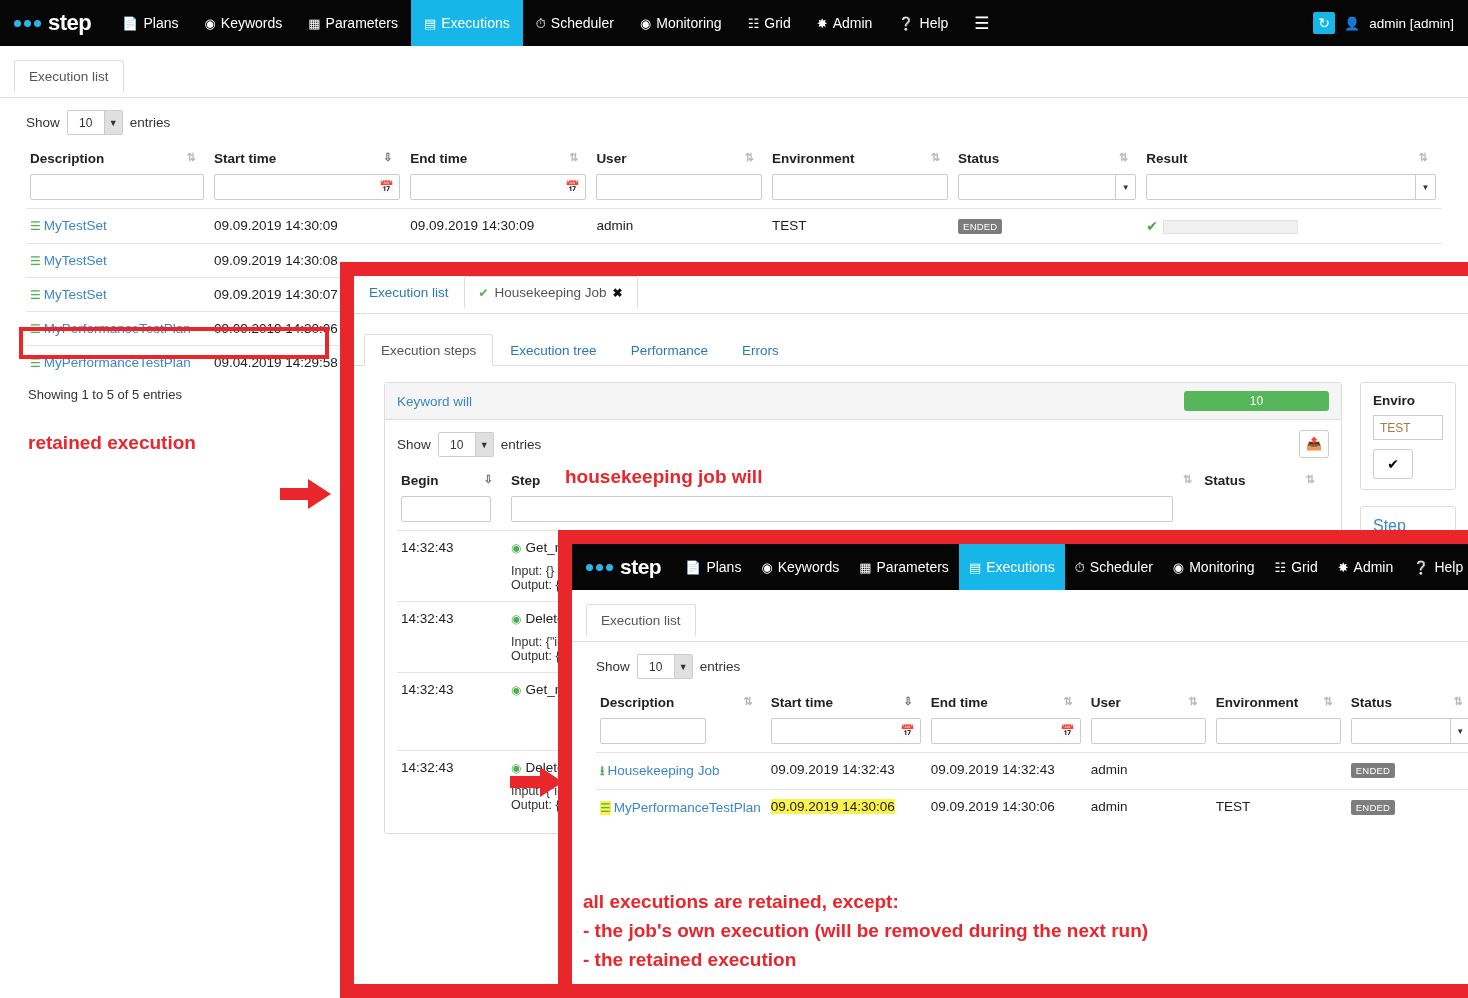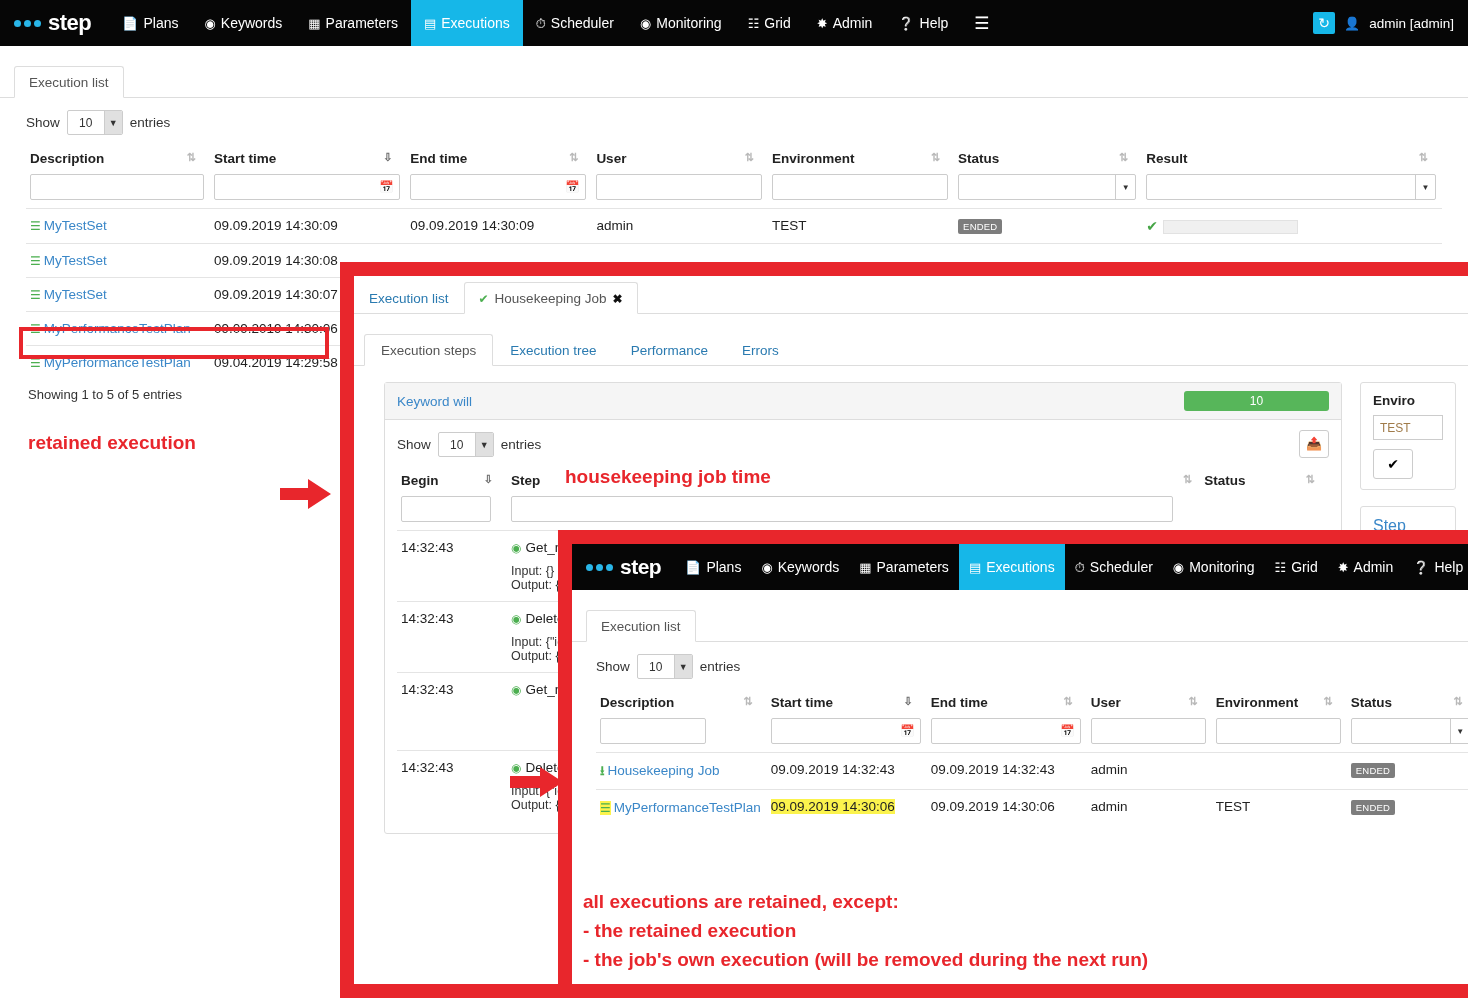--- a/index.html
+++ b/index.html
@@ -33,21 +33,21 @@
   .nav-spacer { flex:1 1 auto; }
   .navright { display:flex; align-items:center; gap:9px; padding-right:14px; font-size:13.5px; }
   .refresh-btn {
     background:#16b7e8; color:#fff; width:22px; height:22px;
     display:flex; align-items:center; justify-content:center; font-size:14px; border-radius:2px;
   }
   .ico { display:inline-block; font-size:13px; line-height:1; }
 
   
   .tabstrip {
-    display:flex; align-items:flex-end; border-bottom:1px solid #ddd;
+    display:flex; align-items:flex-start; border-bottom:1px solid #ddd;
     padding-left:14px; background:#fff; height:38px;
   }
   .tab {
     border:1px solid #ddd; border-bottom:1px solid #fff;
     background:#fff; padding:8px 14px 7px; font-size:13.5px;
     color:#555; margin-bottom:-1px; border-radius:3px 3px 0 0;
     display:flex; align-items:center; gap:6px; cursor:pointer;
   }
   .tab.link { color:#2a7ab0; border-color:transparent; background:transparent; border-bottom-color:transparent;}
   .tab .closex { color:#111; font-size:12px; font-weight:bold; }
@@ -422,21 +422,21 @@
               <span>✔</span>
             </div>
         </div>
         <div class="rightcard" style="margin-top:16px;color:#3a87c8;">
           <span>Step</span>
         </div>
       </div>
     </div>
   </div>
 
-  <div class="annot" style="left:565px;top:466px;font-size:19px;">housekeeping job time</div>
+  <div class="annot" style="left:565px;top:466px;font-size:19px;">housekeeping job will</div>
 
   <svg class="arrow" style="left:508px;top:762px;" width="58" height="42" viewBox="0 0 58 42">
     <path d="M2 14 L32 14 L32 5 L55 20 L32 35 L32 26 L2 26 Z" fill="#e8262c"></path>
   </svg>
 
   <div class="redframe" style="left:558px;top:530px;width:910px;height:468px;"></div>
 
   <div class="app" style="left:572px;top:544px;width:896px;height:440px;overflow:hidden;">
 
     <div class="navbar" style="height:46px;">
@@ -572,17 +572,17 @@
           <td><span class="badge-ended">ENDED</span></td>
 
         </tr>
         </tbody>
       </table>
     </div>
   </div>
 
   <div class="annot" style="left:583px;top:888px;font-size:19px;line-height:1.52;">
     <div>all executions are retained, except:</div>
+    <div>- the job's own execution (will be removed during the next run)</div>
     <div>- the retained execution</div>
-    <div>- the job's own execution (will be removed during the next run)</div>
   </div>
 
 </div>
 
 </body></html>

